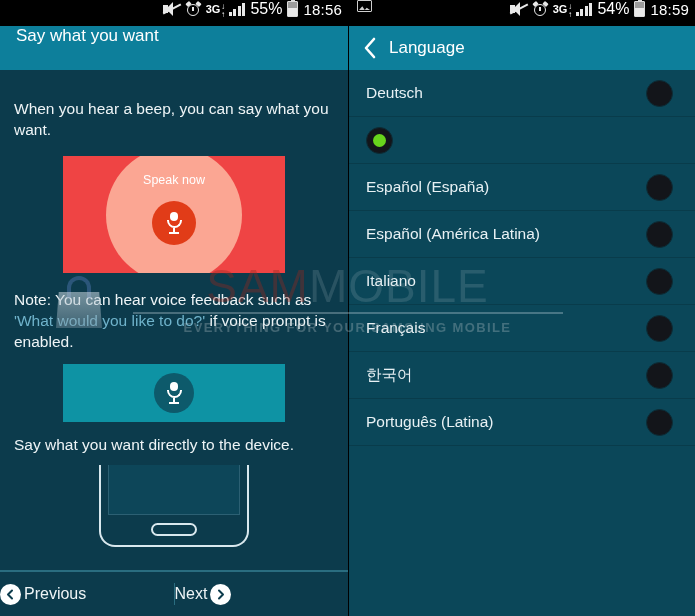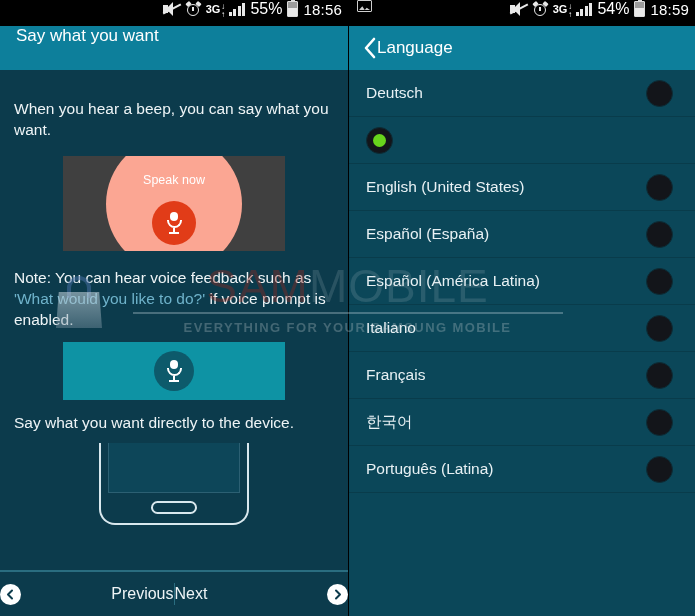--- a/index.html
+++ b/index.html
@@ -70,21 +70,21 @@
   .app-header .title { color: #ffffff; font-size: 17px; }
 
   
   .tut-body { position: relative; height: 546px; padding: 0 14px; }
   .tut-text { color: #eef4f6; font-size: 15.5px; line-height: 21px; }
   .tut-text.t1 { padding-top: 28px; }
   .tut-text.t3 { padding-top: 0px; }
   .quoted { color: #6fb3cb; }
 
   .graphic-a {
-    margin: 16px auto 0; width: 222px; height: 95px; background: #404040;
+    margin: 16px auto 0; width: 222px; height: 117px; background: #ef4444;
     position: relative; overflow: hidden;
   }
   .graphic-a .halo {
     position: absolute; left: 50%; top: 50%; transform: translate(-50%,-50%);
     width: 136px; height: 136px; border-radius: 50%; background: #fba693;
   }
   .graphic-a .speak {
     position: absolute; left: 50%; top: 17px; transform: translateX(-50%);
     color: #ffffff; font-size: 12.5px; white-space: nowrap;
   }
@@ -136,31 +136,31 @@
   .waves span:nth-child(2) { width: 66px; height: 66px; top: 2px;  border-bottom-color:#2a89b8; }
   .waves span:nth-child(3) { width: 98px; height: 98px; top: -12px; border-bottom-color:#1f739e; }
   .waves span:nth-child(4) { width: 132px; height: 132px; top: -28px; border-bottom-color:#195e85; }
 
   
   .bottom-nav {
     position: absolute; left: 0; bottom: 0; width: 348px; height: 46px;
     border-top: 2px solid #2a6d80; display: flex; align-items: center;
     background: #0c3b4c; z-index: 25;
   }
-  .nav-half { flex: 1; display: flex; align-items: center; justify-content: space-between; gap: 20px;
+  .nav-half { flex: 1; display: flex; align-items: center; justify-content: flex-start; gap: 3px;
               color: #eef4f6; font-size: 16px; }
   .nav-sep { width: 1px; height: 22px; background: #2a6d80; }
   .circ-chev { width: 21px; height: 21px; border-radius: 50%; background: #ffffff;
                display: flex; align-items: center; justify-content: center; }
   .circ-chev svg { display: block; }
 
   
   .lang-header {
     height: 44px; background: #0d7f9b; display: flex; align-items: center;
-    padding: 0 14px; position: relative; z-index: 20;
+    padding: 0 14px; gap: 12px; position: relative; z-index: 20;
   }
   .lang-header .back { display: flex; align-items: center; }
   .lang-header .title { color: #ffffff; font-size: 17px; }
 
   .lang-list { position: relative; z-index: 10; }
   .lang-row {
     height: 47px; display: flex; align-items: center; justify-content: space-between;
     padding: 0 22px 0 17px; border-bottom: 1px solid #093c4b;
   }
   .lang-row .label { color: #e8f1f4; font-size: 15.5px; }
@@ -359,26 +359,20 @@
         <span class="radio">
             <i class="dot"></i>
           </span>
       </div>
       <div class="lang-row">
         <span class="radio on">
             <i class="dot"></i>
           </span>
       </div>
       <div class="lang-row">
-        <span class="label">English (United States)</span>
-        <span class="radio">
-            <i class="dot"></i>
-          </span>
-      </div>
-      <div class="lang-row">
         <span class="label">Español (España)</span>
         <span class="radio">
             <i class="dot"></i>
           </span>
       </div>
       <div class="lang-row">
         <span class="label">Español (América Latina)</span>
         <span class="radio">
             <i class="dot"></i>
           </span>

